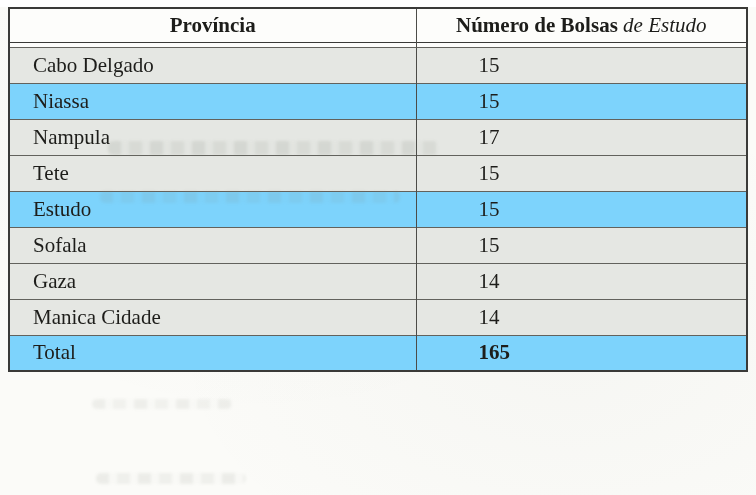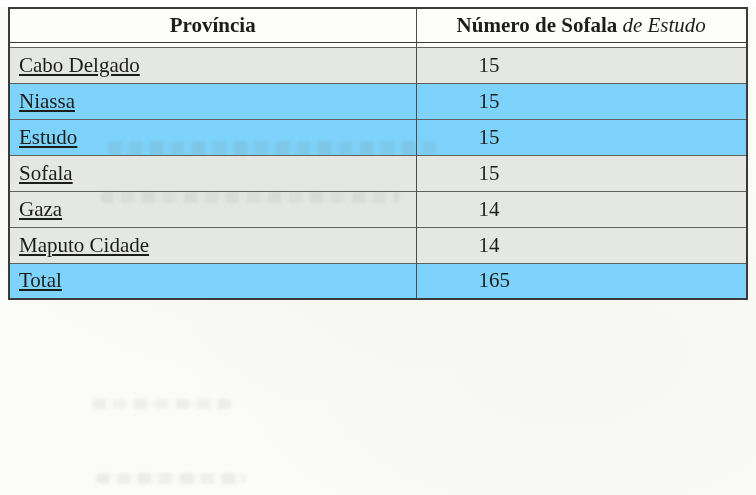--- a/index.html
+++ b/index.html
@@ -62,27 +62,27 @@
     background: #fdfdfb;
   }
 
   tbody tr.data-row td {
     height: 36px;
     border-top: 1px solid var(--border_light);
   }
   tbody tr.data-row:first-of-type td { border-top: none; }
 
   td.count, th.col-count { border-left: 1px solid #4c4c48; }
-  td.province { padding-left: 9px; text-align: left; text-decoration: underline; }
+  td.province { padding-left: 23px; text-align: left; }
   td.count { text-align: left; padding-left: 62px; }
 
   tr.shaded td { background: var(--row_shade); }
   tr.plain  td { background: #7dd3fc; }
 
-  tr.total-row td.count { font-weight: normal; }
+  tr.total-row td.count { font-weight: bold; }
 
   
   .artifact {
     position: absolute;
     border-radius: 5px;
     filter: blur(1.6px);
     background: repeating-linear-gradient(
       90deg,
       rgba(128,133,122,0.30) 0px 13px,
       rgba(128,133,122,0.06) 13px 21px,
@@ -104,51 +104,59 @@
     <colgroup>
       <col class="c-province">
       <col class="c-count">
     </colgroup>
     <thead>
       <tr>
         <th class="col-province">
           <span>Província</span>
         </th>
         <th class="col-count">
-          <span class="bold">Número de Sofala</span><span class="regular"> de Estudo</span>
+          <span class="bold">Número de Bolsas</span><span class="regular"> de Estudo</span>
         </th>
       </tr>
     </thead>
     <tbody>
       <tr class="gap-row">
         <td class="province"></td>
           <td class="count"></td>
       </tr>
       <tr class="data-row shaded">
         <td class="province">Cabo Delgado</td>
         <td class="count">15</td>
       </tr>
       <tr class="data-row plain">
         <td class="province">Niassa</td>
         <td class="count">15</td>
       </tr>
+      <tr class="data-row shaded">
+        <td class="province">Nampula</td>
+        <td class="count">17</td>
+      </tr>
+      <tr class="data-row shaded">
+        <td class="province">Tete</td>
+        <td class="count">15</td>
+      </tr>
       <tr class="data-row plain">
         <td class="province">Estudo</td>
         <td class="count">15</td>
       </tr>
       <tr class="data-row shaded">
         <td class="province">Sofala</td>
         <td class="count">15</td>
       </tr>
       <tr class="data-row shaded">
         <td class="province">Gaza</td>
         <td class="count">14</td>
       </tr>
       <tr class="data-row shaded">
-        <td class="province">Maputo Cidade</td>
+        <td class="province">Manica Cidade</td>
         <td class="count">14</td>
       </tr>
       <tr class="data-row plain total-row">
         <td class="province">Total</td>
         <td class="count">165</td>
       </tr>
     </tbody>
   </table>
 
   <div class="artifact a1"></div>

